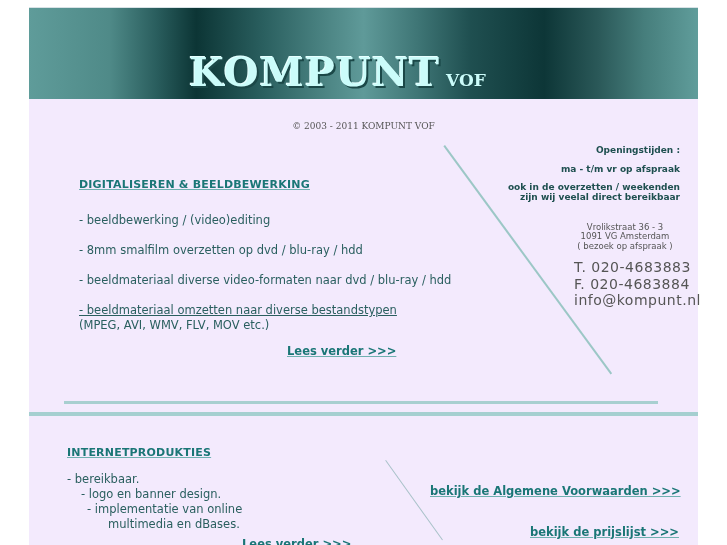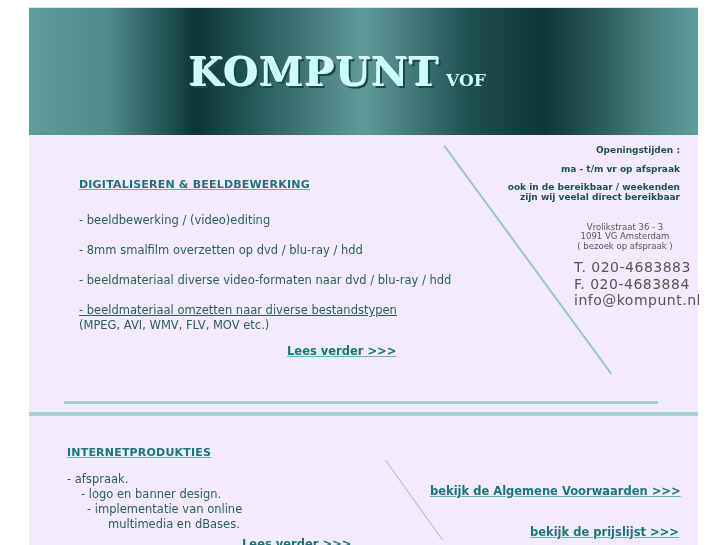--- a/index.html
+++ b/index.html
@@ -1,19 +1,19 @@
 <!DOCTYPE html>
 <html><head>
   <meta charset="utf-8">
   <style>
     html, body { margin: 0; padding: 0; background: #ffffff; }
     body { width: 727px; height: 545px; overflow: hidden; position: relative; font-family: "DejaVu Sans", sans-serif; }
     .page { position: absolute; left: 29px; top: 7px; width: 669px; height: 545px; background: #f3eafd; }
     .header {
-      position: absolute; left: 0; top: 0; width: 669px; height: 128px;
+      position: absolute; left: 0; top: 0; width: 669px; height: 92px;
       background: linear-gradient(to right,
         #5f9c9a 0%, #4f8a88 12%, #2a5e5e 19%, #0c3535 25%, #2a5f5f 35%, #4e8786 45%, #5f9a99 50%,
         #3f7676 58%, #1f4f50 66%, #0d3637 77%, #2a5858 85%, #467e7c 92%, #609d9b 100%);
       border-top: 1px solid #d8e2e6;
       box-sizing: border-box;
     }
     .logo { position: absolute; left: 160px; top: 40px; white-space: nowrap; }
     .logo-main {
       font-family: "DejaVu Serif", serif; font-weight: bold; font-size: 40px; letter-spacing: 1px;
       color: #cbfcfa; text-shadow: 2px 2px 0 #1b4848, -1px -1px 0 #e6ffff;
@@ -39,49 +39,50 @@
   </style>
 </head>
 <body>
 
 <div class="page">
   <div class="header">
     <div class="logo">
       <span class="logo-main">KOMPUNT</span><span class="logo-sub">VOF</span>
     </div>
   </div>
+  <div class="copyright">© 2003 - 2011 KOMPUNT VOF</div>
 
   <div class="heading" style="left:50px; top:171px;">DIGITALISEREN &amp; BEELDBEWERKING</div>
   <div class="txt" style="left:50px; top:206px;">- beeldbewerking / (video)editing</div>
   <div class="txt" style="left:50px; top:236px;">- 8mm smalfilm overzetten op dvd / blu-ray / hdd</div>
   <div class="txt" style="left:50px; top:266px;">- beeldmateriaal diverse video-formaten naar dvd / blu-ray / hdd</div>
   <div class="txt" style="left:50px; top:296px;text-decoration:underline;">- beeldmateriaal omzetten naar diverse bestandstypen</div>
   <div class="txt" style="left:50px; top:311px;">(MPEG, AVI, WMV, FLV, MOV etc.)</div>
   <a class="link" style="left:258px; top:337px;">Lees verder &gt;&gt;&gt;</a>
 
   <div class="diag" style="left:416px; top:138px; width:283px; transform: rotate(53.8deg);"></div>
 
   <div class="info" style="left:461px; top:138px; width:190px;">Openingstijden :</div>
   <div class="info" style="left:461px; top:157px; width:190px;">ma -  t/m vr    op afspraak</div>
-  <div class="info" style="left:461px; top:175px; width:190px;">ook in de bereikbaar / weekenden</div>
+  <div class="info" style="left:461px; top:175px; width:190px;">ook in de overzetten / weekenden</div>
   <div class="info" style="left:461px; top:185px; width:190px;">zijn wij veelal direct bereikbaar</div>
 
   <div class="addr" style="left:536px; top:215px; width:120px;">Vrolikstraat 36 - 3</div>
   <div class="addr" style="left:536px; top:224px; width:120px;">1091 VG  Amsterdam</div>
   <div class="addr" style="left:536px; top:234px; width:120px;">( bezoek op afspraak )</div>
 
   <div class="contact" style="left:545px; top:252px;">T. 020-4683883</div>
   <div class="contact" style="left:545px; top:269px;">F. 020-4683884</div>
   <a class="contact" style="left:545px; top:285px;">info@kompunt.nl</a>
 
   <div class="hr-thin"></div>
   <div class="hr-thick"></div>
 
   <div class="heading" style="left:38px; top:439px;">INTERNETPRODUKTIES</div>
-  <div class="txt" style="left:38px; top:465px;">- afspraak.</div>
+  <div class="txt" style="left:38px; top:465px;">- bereikbaar.</div>
   <div class="txt" style="left:52px; top:480px;">- logo en banner design.</div>
   <div class="txt" style="left:58px; top:495px;">- implementatie van online</div>
   <div class="txt" style="left:79px; top:510px;">multimedia en dBases.</div>
   <a class="link" style="left:213px; top:530px;">Lees verder &gt;&gt;&gt;</a>
 
   <div class="diag2" style="left:357px; top:453px; width:98px; transform: rotate(54.5deg);"></div>
 
   <a class="link" style="left:401px; top:477px;">bekijk de Algemene Voorwaarden &gt;&gt;&gt;</a>
   <a class="link" style="left:501px; top:518px;">bekijk de prijslijst &gt;&gt;&gt;</a>
 </div>

